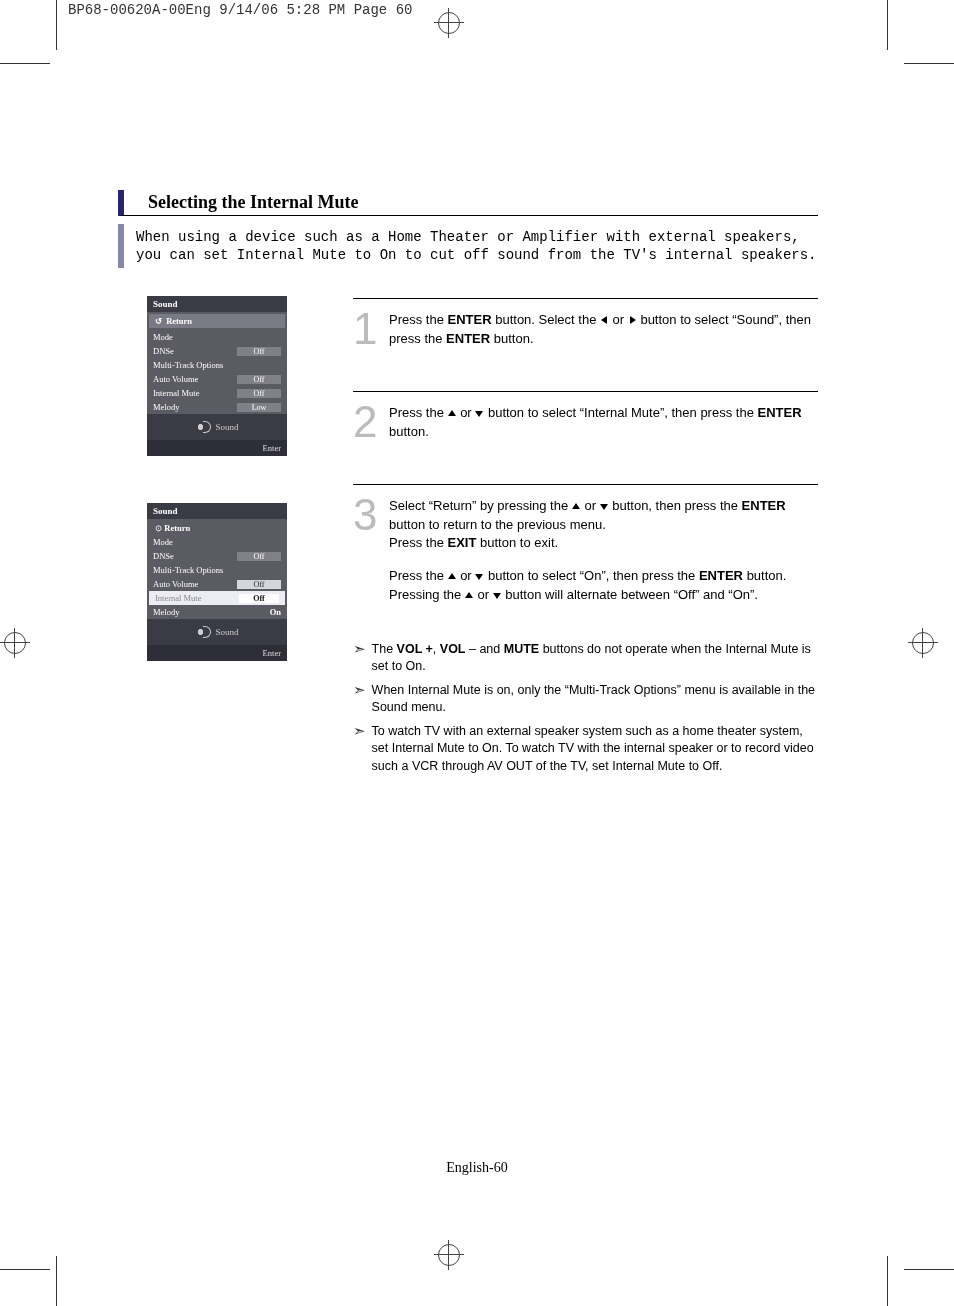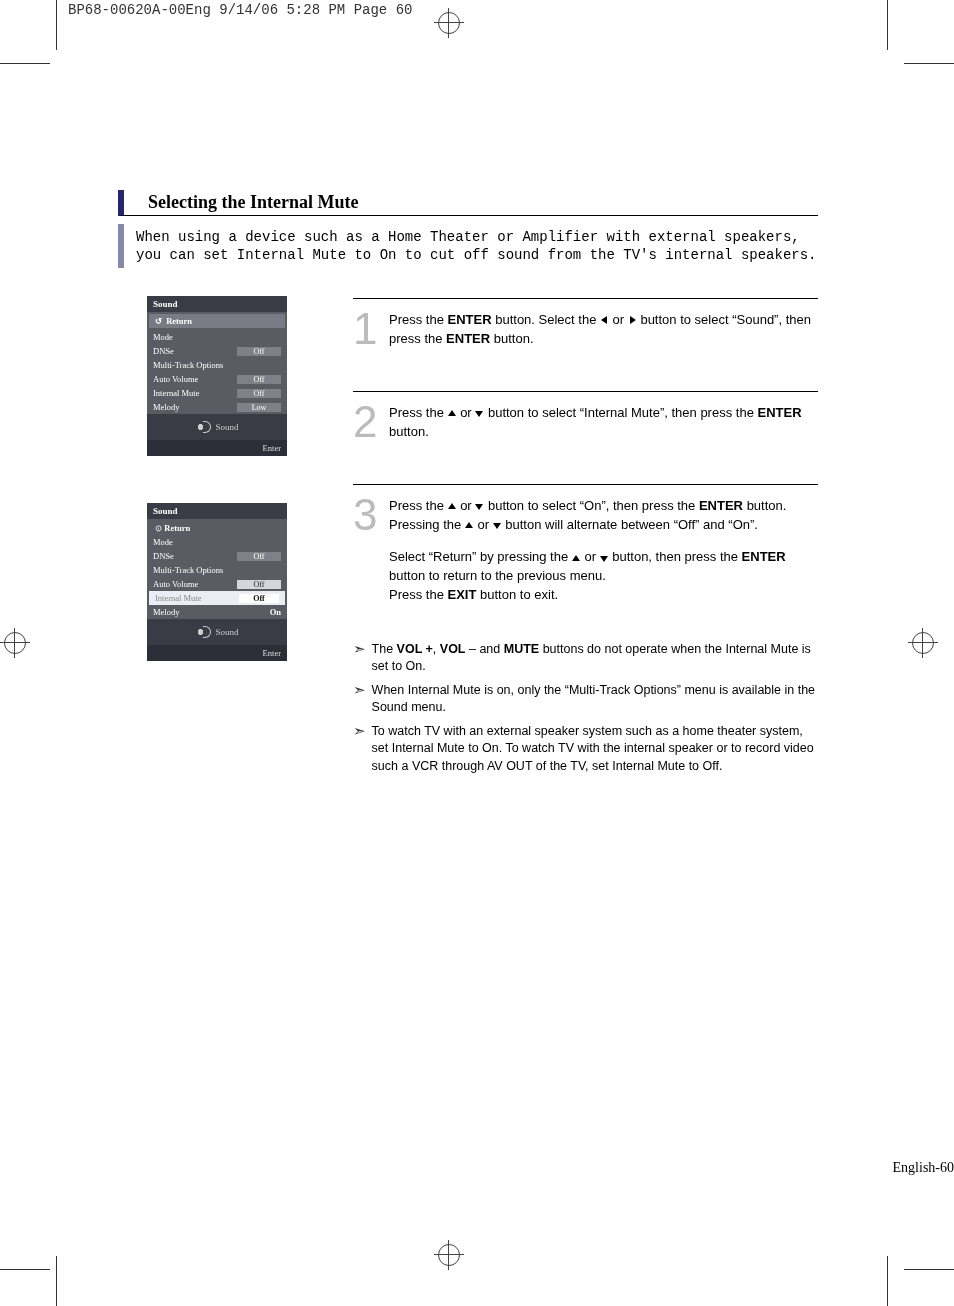--- a/index.html
+++ b/index.html
@@ -27,21 +27,21 @@
 .osd{position:absolute;width:140px;background:#5b5b63;color:#fff;font-size:8.5px;font-family:Liberation Serif, serif}
 .osd-title{background:#3b3b45;padding:3px 6px;font-weight:bold;font-size:9px}
 .osd-row{display:flex;justify-content:space-between;padding:2px 6px;align-items:flex-end}
 .osd-return{background:#7a7a85;margin:2px;padding:2px 6px;font-weight:bold;display:flex;align-items:center;gap:4px}
 .osd-val{background:#808088;width:40px;text-align:center;font-size:8px;padding:0 2px}
 .osd-hl .osd-val{background:#d5d5dd;color:#222}
 .osd-icon-row{background:#3b3b45;display:flex;align-items:center;justify-content:center;gap:6px;padding:6px 0;font-size:9px;color:#ccc}
 .osd-footer{background:#2e2e38;text-align:right;padding:3px 6px;font-size:8.5px;color:#ddd}
 .speaker-icon{width:14px;height:14px;display:inline-block;background:radial-gradient(circle at 40% 50%, #ccc 25%, transparent 26%);position:relative}
 .speaker-icon:before{content:"";position:absolute;width:7px;height:10px;border:1px solid #ccc;border-left:none;border-radius:0 10px 10px 0;right:-2px;top:1px}
-.footer-abs{position:absolute;bottom:130px;left:0;right:0;text-align:right;font-family:'Times New Roman',serif;font-size:14px}
+.footer-abs{position:absolute;bottom:130px;left:0;right:0;text-align:center;font-family:'Times New Roman',serif;font-size:14px}
 .sel-white{background:#ececf4;color:#111;margin:0 2px;display:flex;justify-content:space-between;padding:2px 6px;align-items:center}
 </style>
 </head>
 <body>
 
 <div class="header-line">BP68-00620A-00Eng  9/14/06  5:28 PM  Page 60</div>
 <div class="crop-mark cm-top-v" style="left:56px"></div>
 <div class="crop-mark cm-top-v" style="left:887px"></div>
 <div class="crop-mark cm-bot-v" style="left:56px"></div>
 <div class="crop-mark cm-bot-v" style="left:887px"></div>
@@ -149,34 +149,34 @@
             <polygon points="0,7 8,7 4,1" fill="#000"></polygon>
           </svg><span> or </span><svg class="arrow" width="9" height="9">
             <polygon points="0,2 8,2 4,8" fill="#000"></polygon>
           </svg><span> button to select “Internal Mute”, then press the </span><b>ENTER</b><span> button.</span></p>
     </div>
   </div>
 
   <div class="step" style="padding-bottom:16px">
     <div class="step-num">3</div>
     <div class="step-text">
+      <p><span>Select “Return” by pressing the </span><svg class="arrow" width="9" height="9">
+            <polygon points="0,7 8,7 4,1" fill="#000"></polygon>
+          </svg><span> or </span><svg class="arrow" width="9" height="9">
+            <polygon points="0,2 8,2 4,8" fill="#000"></polygon>
+          </svg><span> button, then press the </span><b>ENTER</b><span> button to return to the previous menu.</span><br><span>Press the </span><b>EXIT</b><span> button to exit.</span></p>
       <p><span>Press the </span><svg class="arrow" width="9" height="9">
             <polygon points="0,7 8,7 4,1" fill="#000"></polygon>
           </svg><span> or </span><svg class="arrow" width="9" height="9">
             <polygon points="0,2 8,2 4,8" fill="#000"></polygon>
           </svg><span> button to select “On”, then press the </span><b>ENTER</b><span> button. Pressing the </span><svg class="arrow" width="9" height="9">
             <polygon points="0,7 8,7 4,1" fill="#000"></polygon>
           </svg><span> or </span><svg class="arrow" width="9" height="9">
             <polygon points="0,2 8,2 4,8" fill="#000"></polygon>
           </svg><span> button will alternate between “Off” and “On”.</span></p>
-      <p><span>Select “Return” by pressing the </span><svg class="arrow" width="9" height="9">
-            <polygon points="0,7 8,7 4,1" fill="#000"></polygon>
-          </svg><span> or </span><svg class="arrow" width="9" height="9">
-            <polygon points="0,2 8,2 4,8" fill="#000"></polygon>
-          </svg><span> button, then press the </span><b>ENTER</b><span> button to return to the previous menu.</span><br><span>Press the </span><b>EXIT</b><span> button to exit.</span></p>
     </div>
   </div>
 
   <div class="note">
     <span class="note-bullet">➣</span>
     <span><span>The </span><b>VOL +</b><span>, </span><b>VOL</b><span> – and </span><b>MUTE</b><span> buttons do not operate when the Internal Mute is set to On.</span></span>
   </div>
   <div class="note">
     <span class="note-bullet">➣</span>
     <span>When Internal Mute is on, only the “Multi-Track Options” menu is available in the Sound menu.</span>

